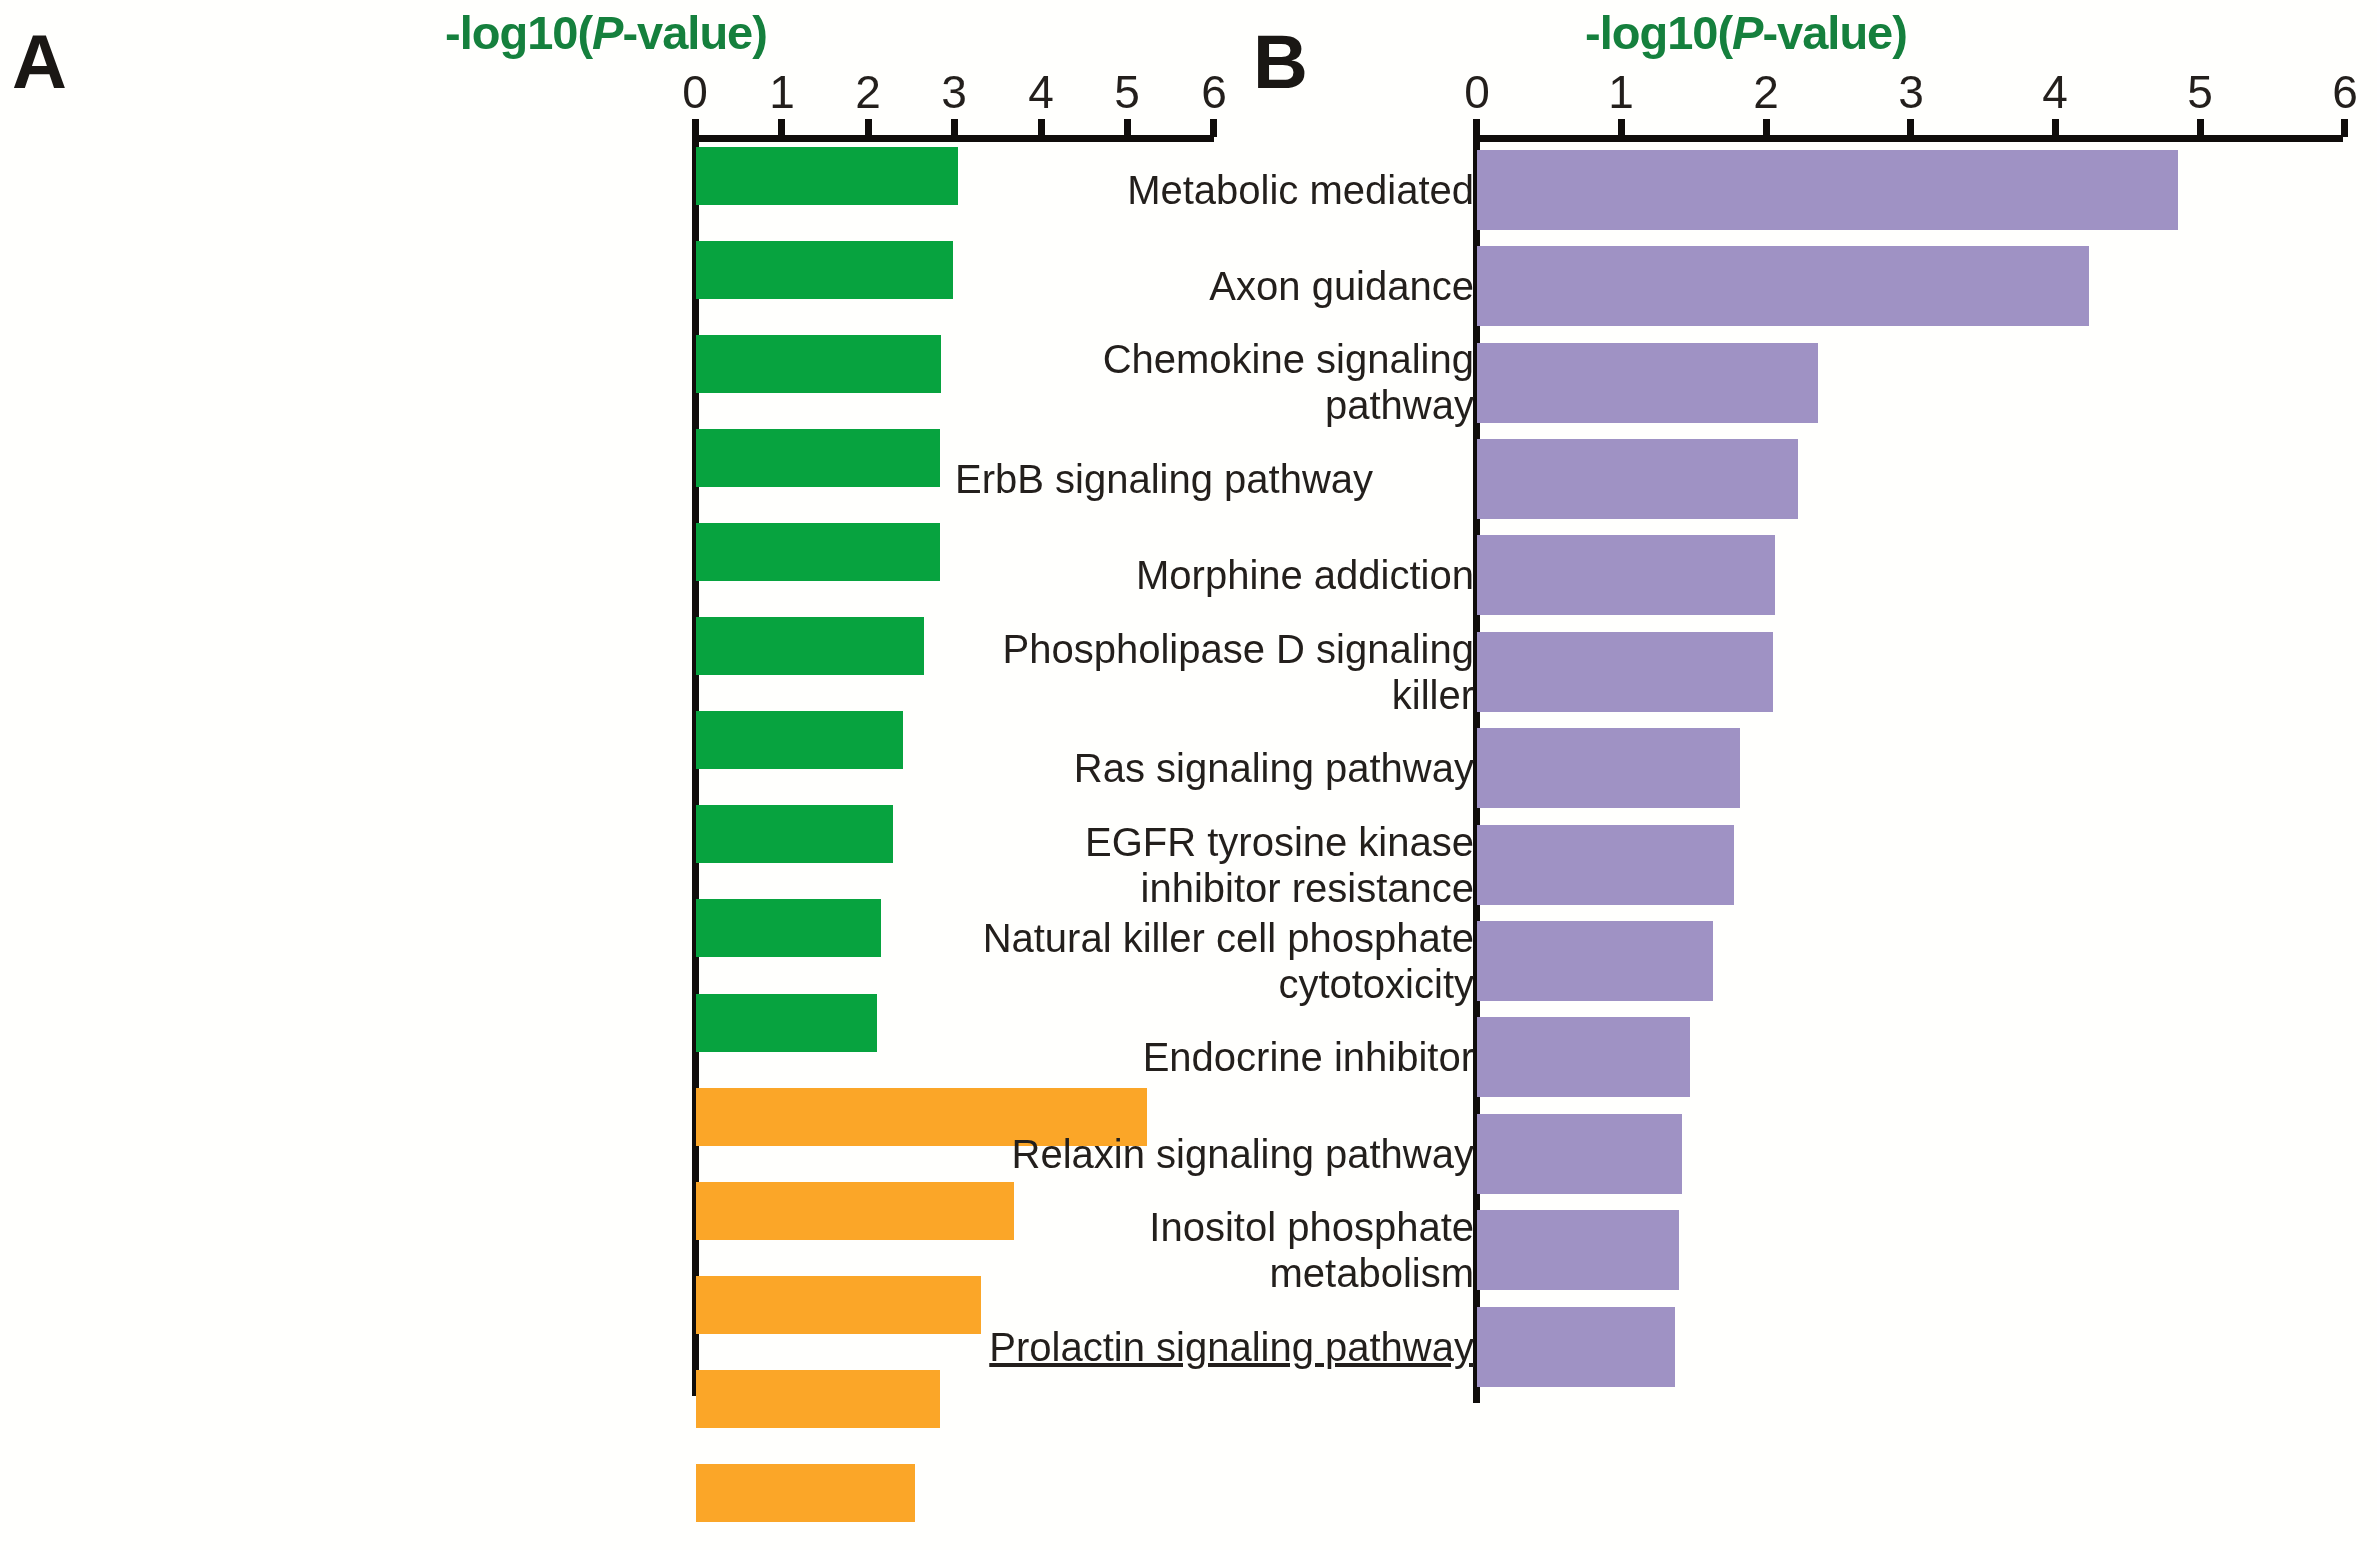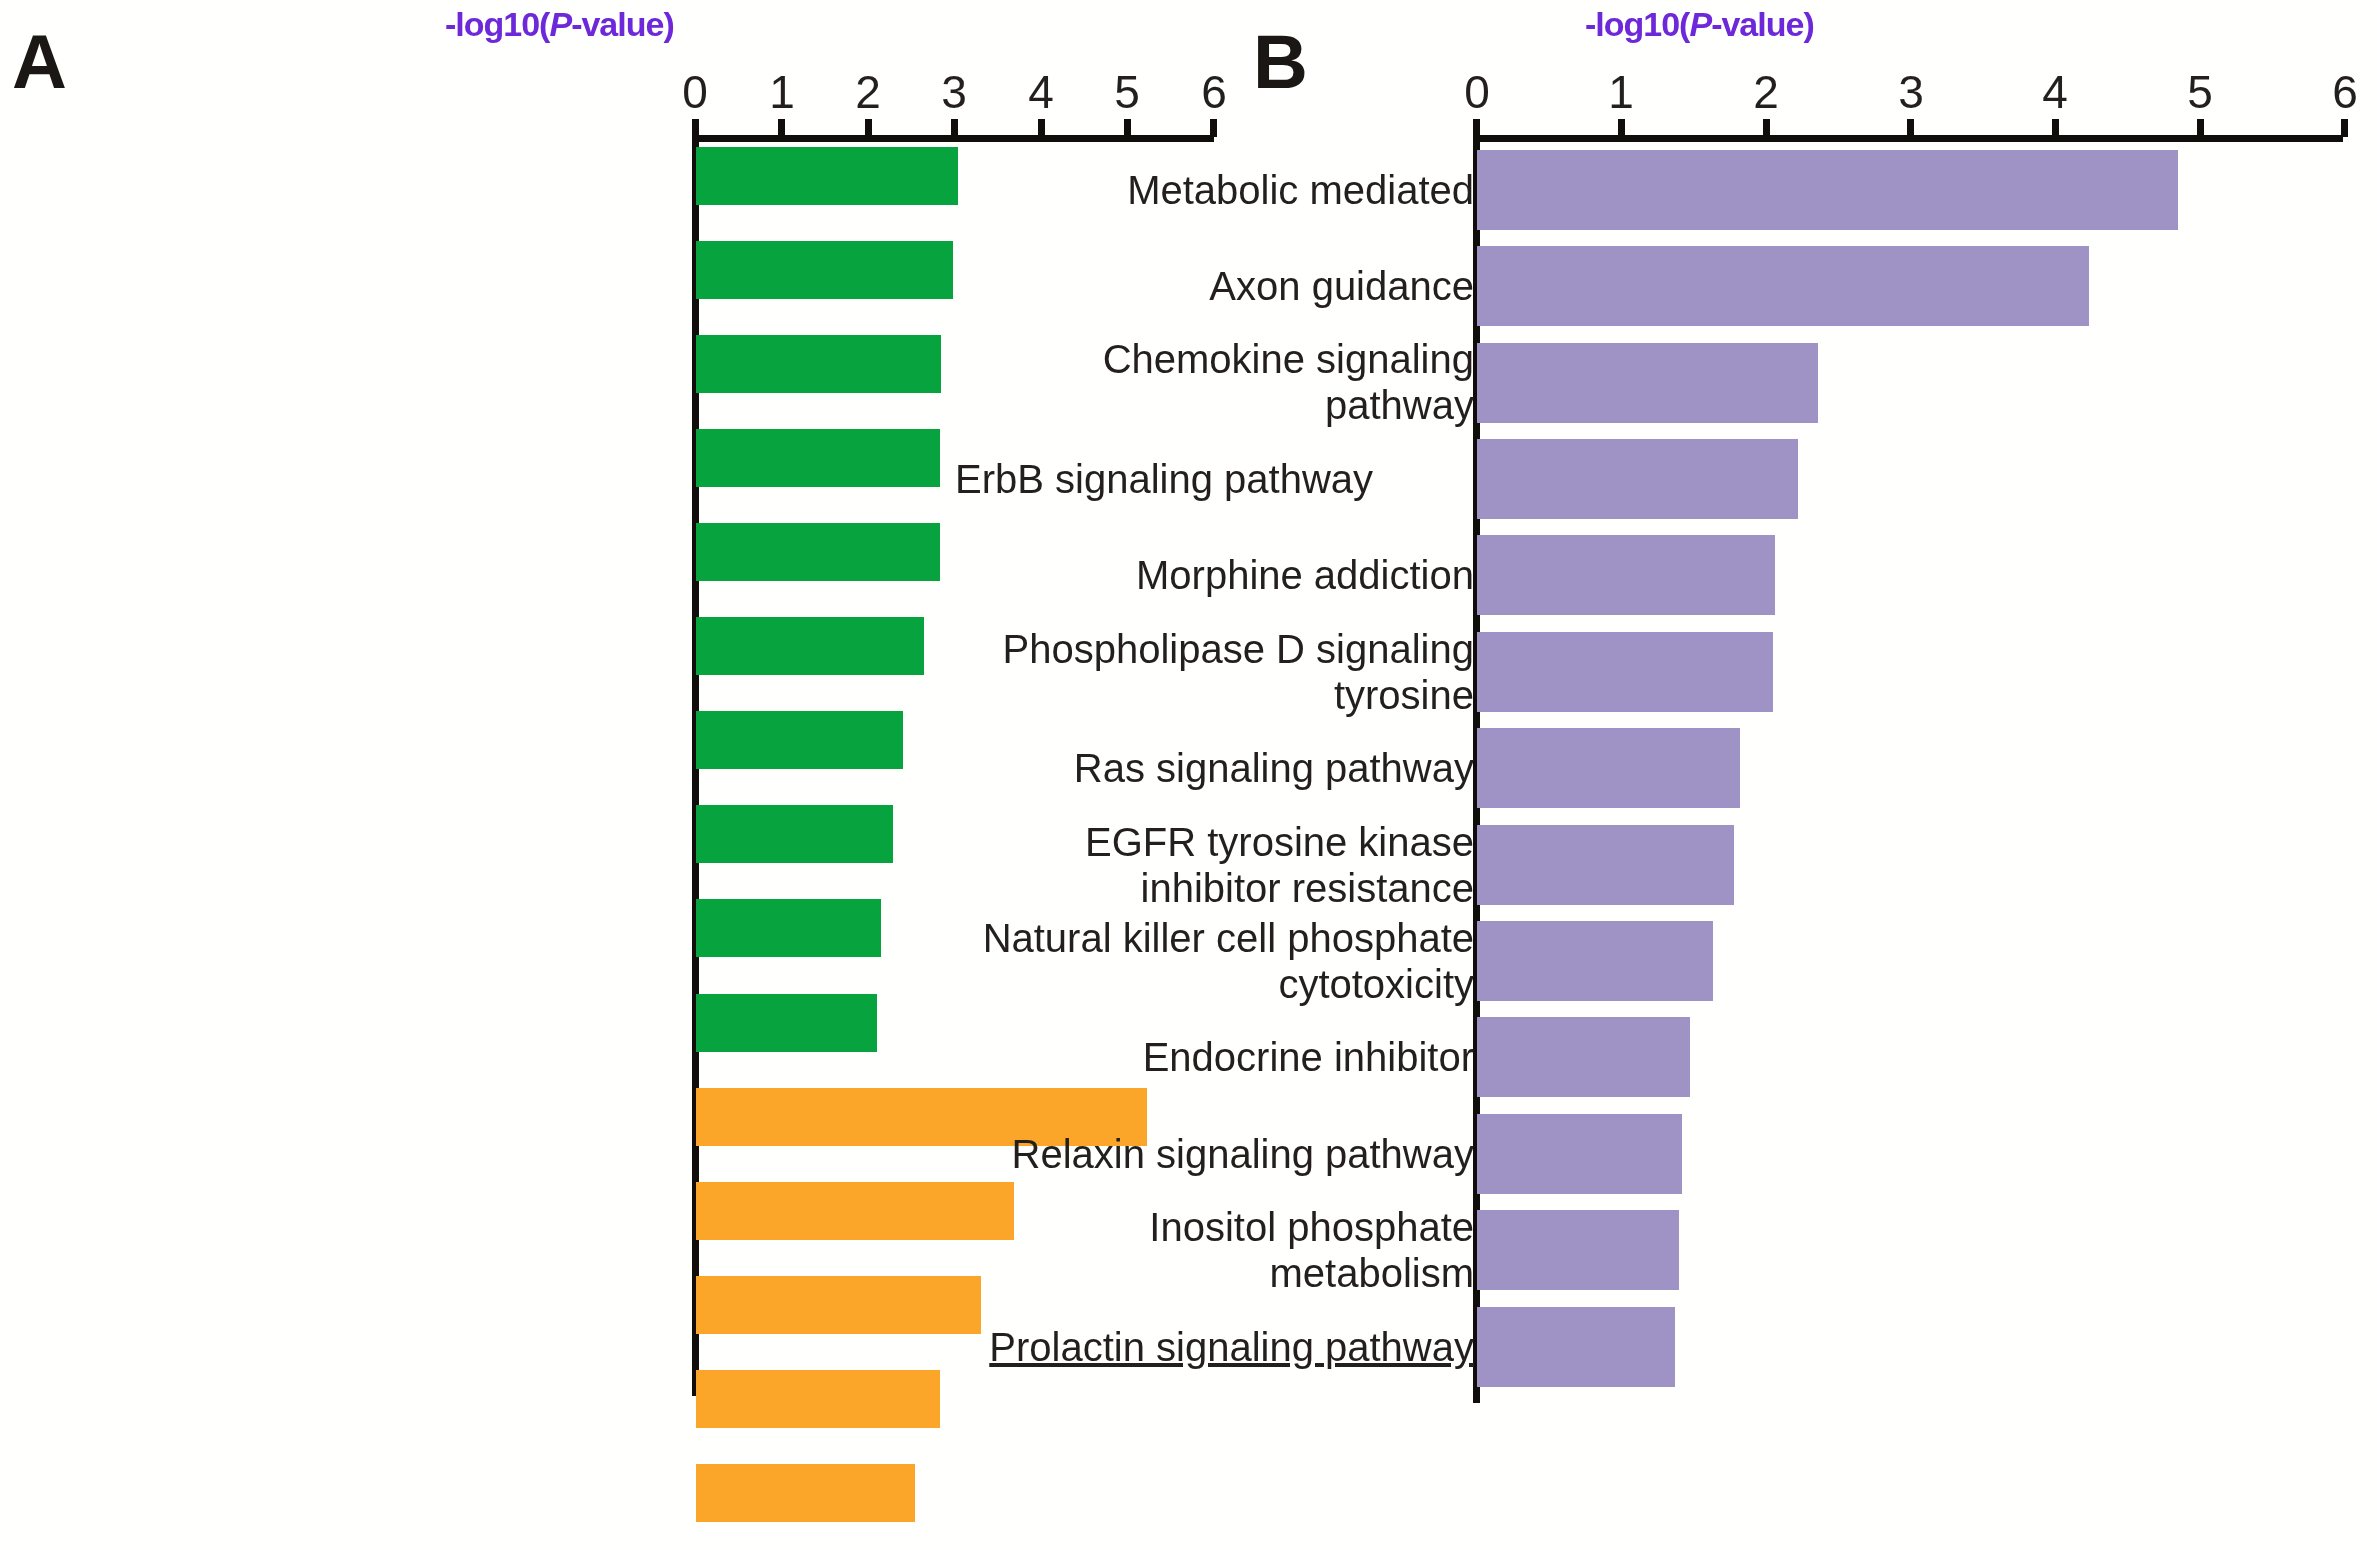--- a/index.html
+++ b/index.html
@@ -15,22 +15,22 @@
   #panel-b{left:1234px;width:1144px;}
 
   .panel-letter{
     position:absolute;font-size:76px;font-weight:bold;
     line-height:1;color:#1a1714;letter-spacing:-0.7px;
   }
   #letter-a{left:12px;top:24px;}
   #letter-b{left:19px;top:24px;}
 
   .axis-title{
-    position:absolute;font-size:34px;font-weight:bold;
-    white-space:nowrap;color:#6d28d9;letter-spacing:-1px;
+    position:absolute;font-size:47px;font-weight:bold;
+    white-space:nowrap;color:#15803d;letter-spacing:-1px;
   }
   .axis-title i{font-style:italic;}
 
   .ticklabels{position:absolute;height:53px;}
   .ticklabels span{
     position:absolute;font-size:46px;line-height:53px;
     transform:translateX(-50%);color:#231f1c;
   }
 
   .axis-line{position:absolute;background:#100d0b;}
@@ -148,21 +148,21 @@
         <div class="bar" title="Prolactin signaling pathway: 1.37" style="left: 243px; top: 1307px; height: 80px; width: 198px; background: rgb(159, 146, 196);"></div>
       </div>
     <div id="b-labels">
         <div class="cat-label" style="top: 167px;">Metabolic mediated</div>
         <div class="cat-label" style="top: 263px;">Axon guidance</div>
         <div class="cat-label" style="top: 336px;">Chemokine signaling
 pathway</div>
         <div class="cat-label" style="top: 456px; text-align: center;">ErbB signaling pathway</div>
         <div class="cat-label" style="top: 552px;">Morphine addiction</div>
         <div class="cat-label" style="top: 626px;">Phospholipase D signaling
-tyrosine</div>
+killer</div>
         <div class="cat-label" style="top: 745px;">Ras signaling pathway</div>
         <div class="cat-label" style="top: 819px;">EGFR tyrosine kinase
 inhibitor resistance</div>
         <div class="cat-label" style="top: 915px;">Natural killer cell phosphate
 cytotoxicity</div>
         <div class="cat-label" style="top: 1034px;">Endocrine inhibitor</div>
         <div class="cat-label" style="top: 1131px;">Relaxin signaling pathway</div>
         <div class="cat-label" style="top: 1204px; text-align: right;">Inositol phosphate
 metabolism</div>
         <div class="cat-label" style="top: 1324px; text-decoration: underline;">Prolactin signaling pathway</div>

